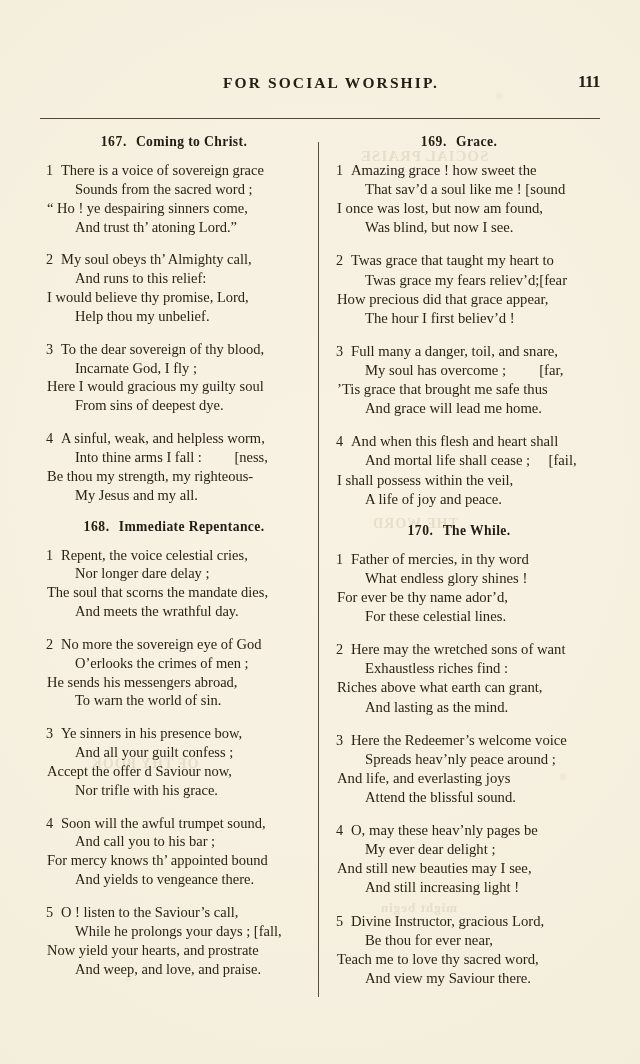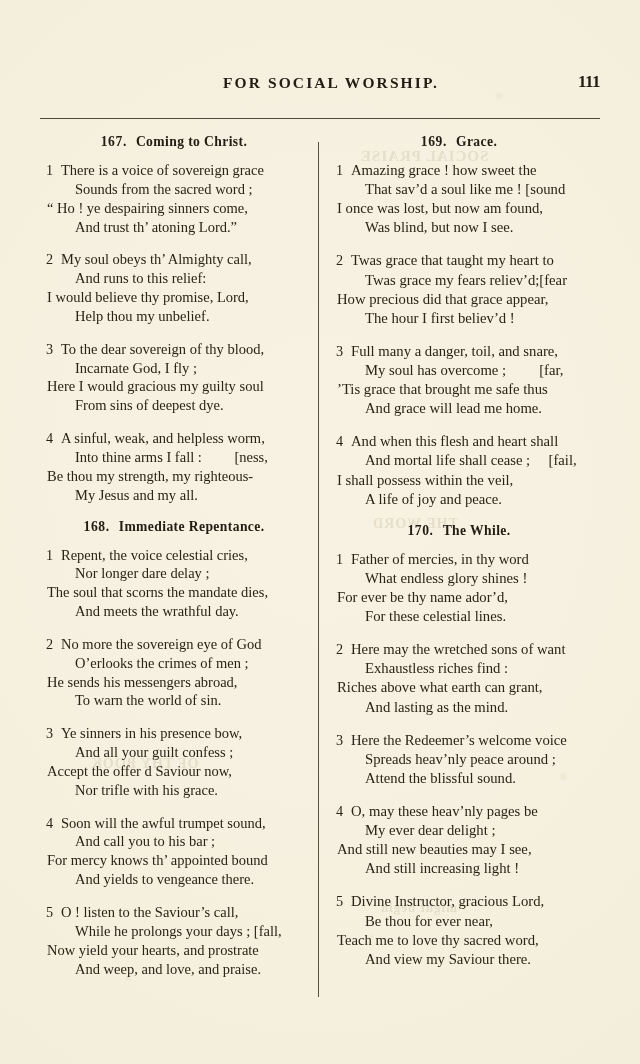--- a/index.html
+++ b/index.html
@@ -286,20 +286,21 @@
             </div>
             <div class="verse">
               <div class="vline lead"><span class="vnum">2</span><span>Here may the wretched sons of want</span></div>
               <div class="vline ind"><span>Exhaustless riches find :</span></div>
               <div class="vline flush"><span>Riches above what earth can grant,</span></div>
               <div class="vline ind"><span>And lasting as the mind.</span></div>
             </div>
             <div class="verse">
               <div class="vline lead"><span class="vnum">3</span><span>Here the Redeemer’s welcome voice</span></div>
               <div class="vline ind"><span>Spreads heav’nly peace around ;</span></div>
+              <div class="vline flush"><span>And life, and everlasting joys</span></div>
               <div class="vline ind"><span>Attend the blissful sound.</span></div>
             </div>
             <div class="verse">
               <div class="vline lead"><span class="vnum">4</span><span>O, may these heav’nly pages be</span></div>
               <div class="vline ind"><span>My ever dear delight ;</span></div>
               <div class="vline flush"><span>And still new beauties may I see,</span></div>
               <div class="vline ind"><span>And still increasing light !</span></div>
             </div>
             <div class="verse">
               <div class="vline lead"><span class="vnum">5</span><span>Divine Instructor, gracious Lord,</span></div>

